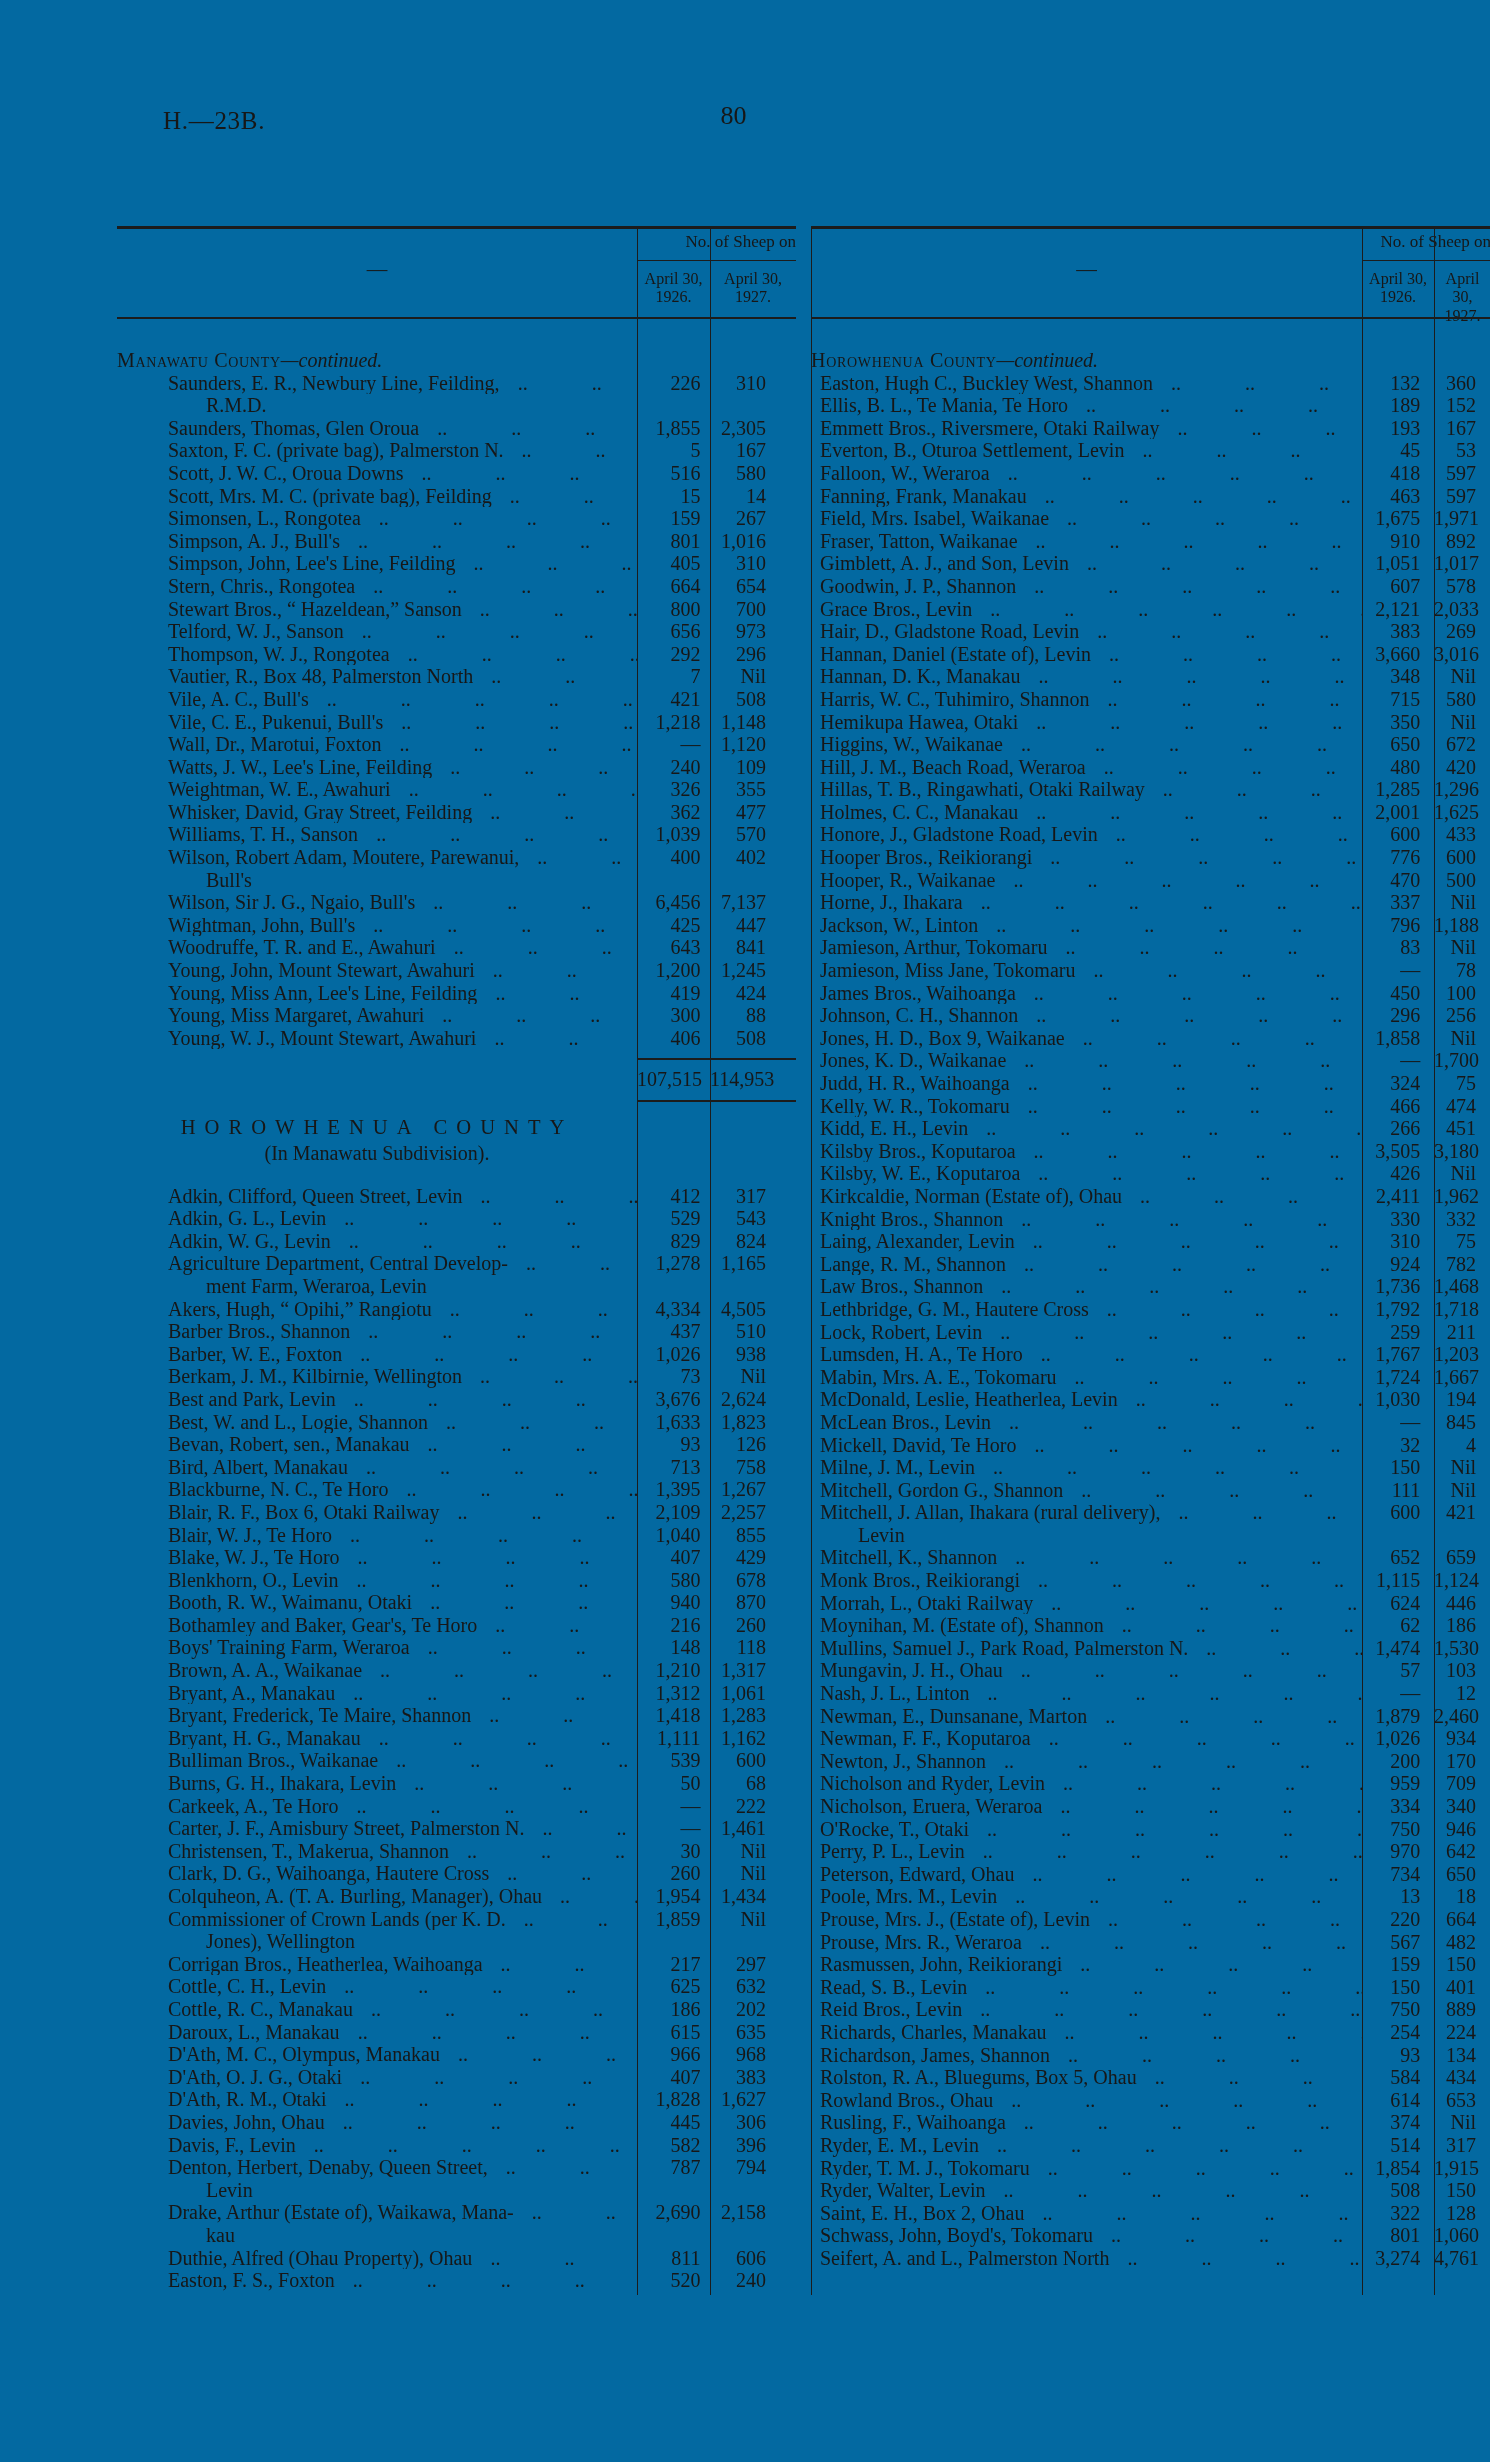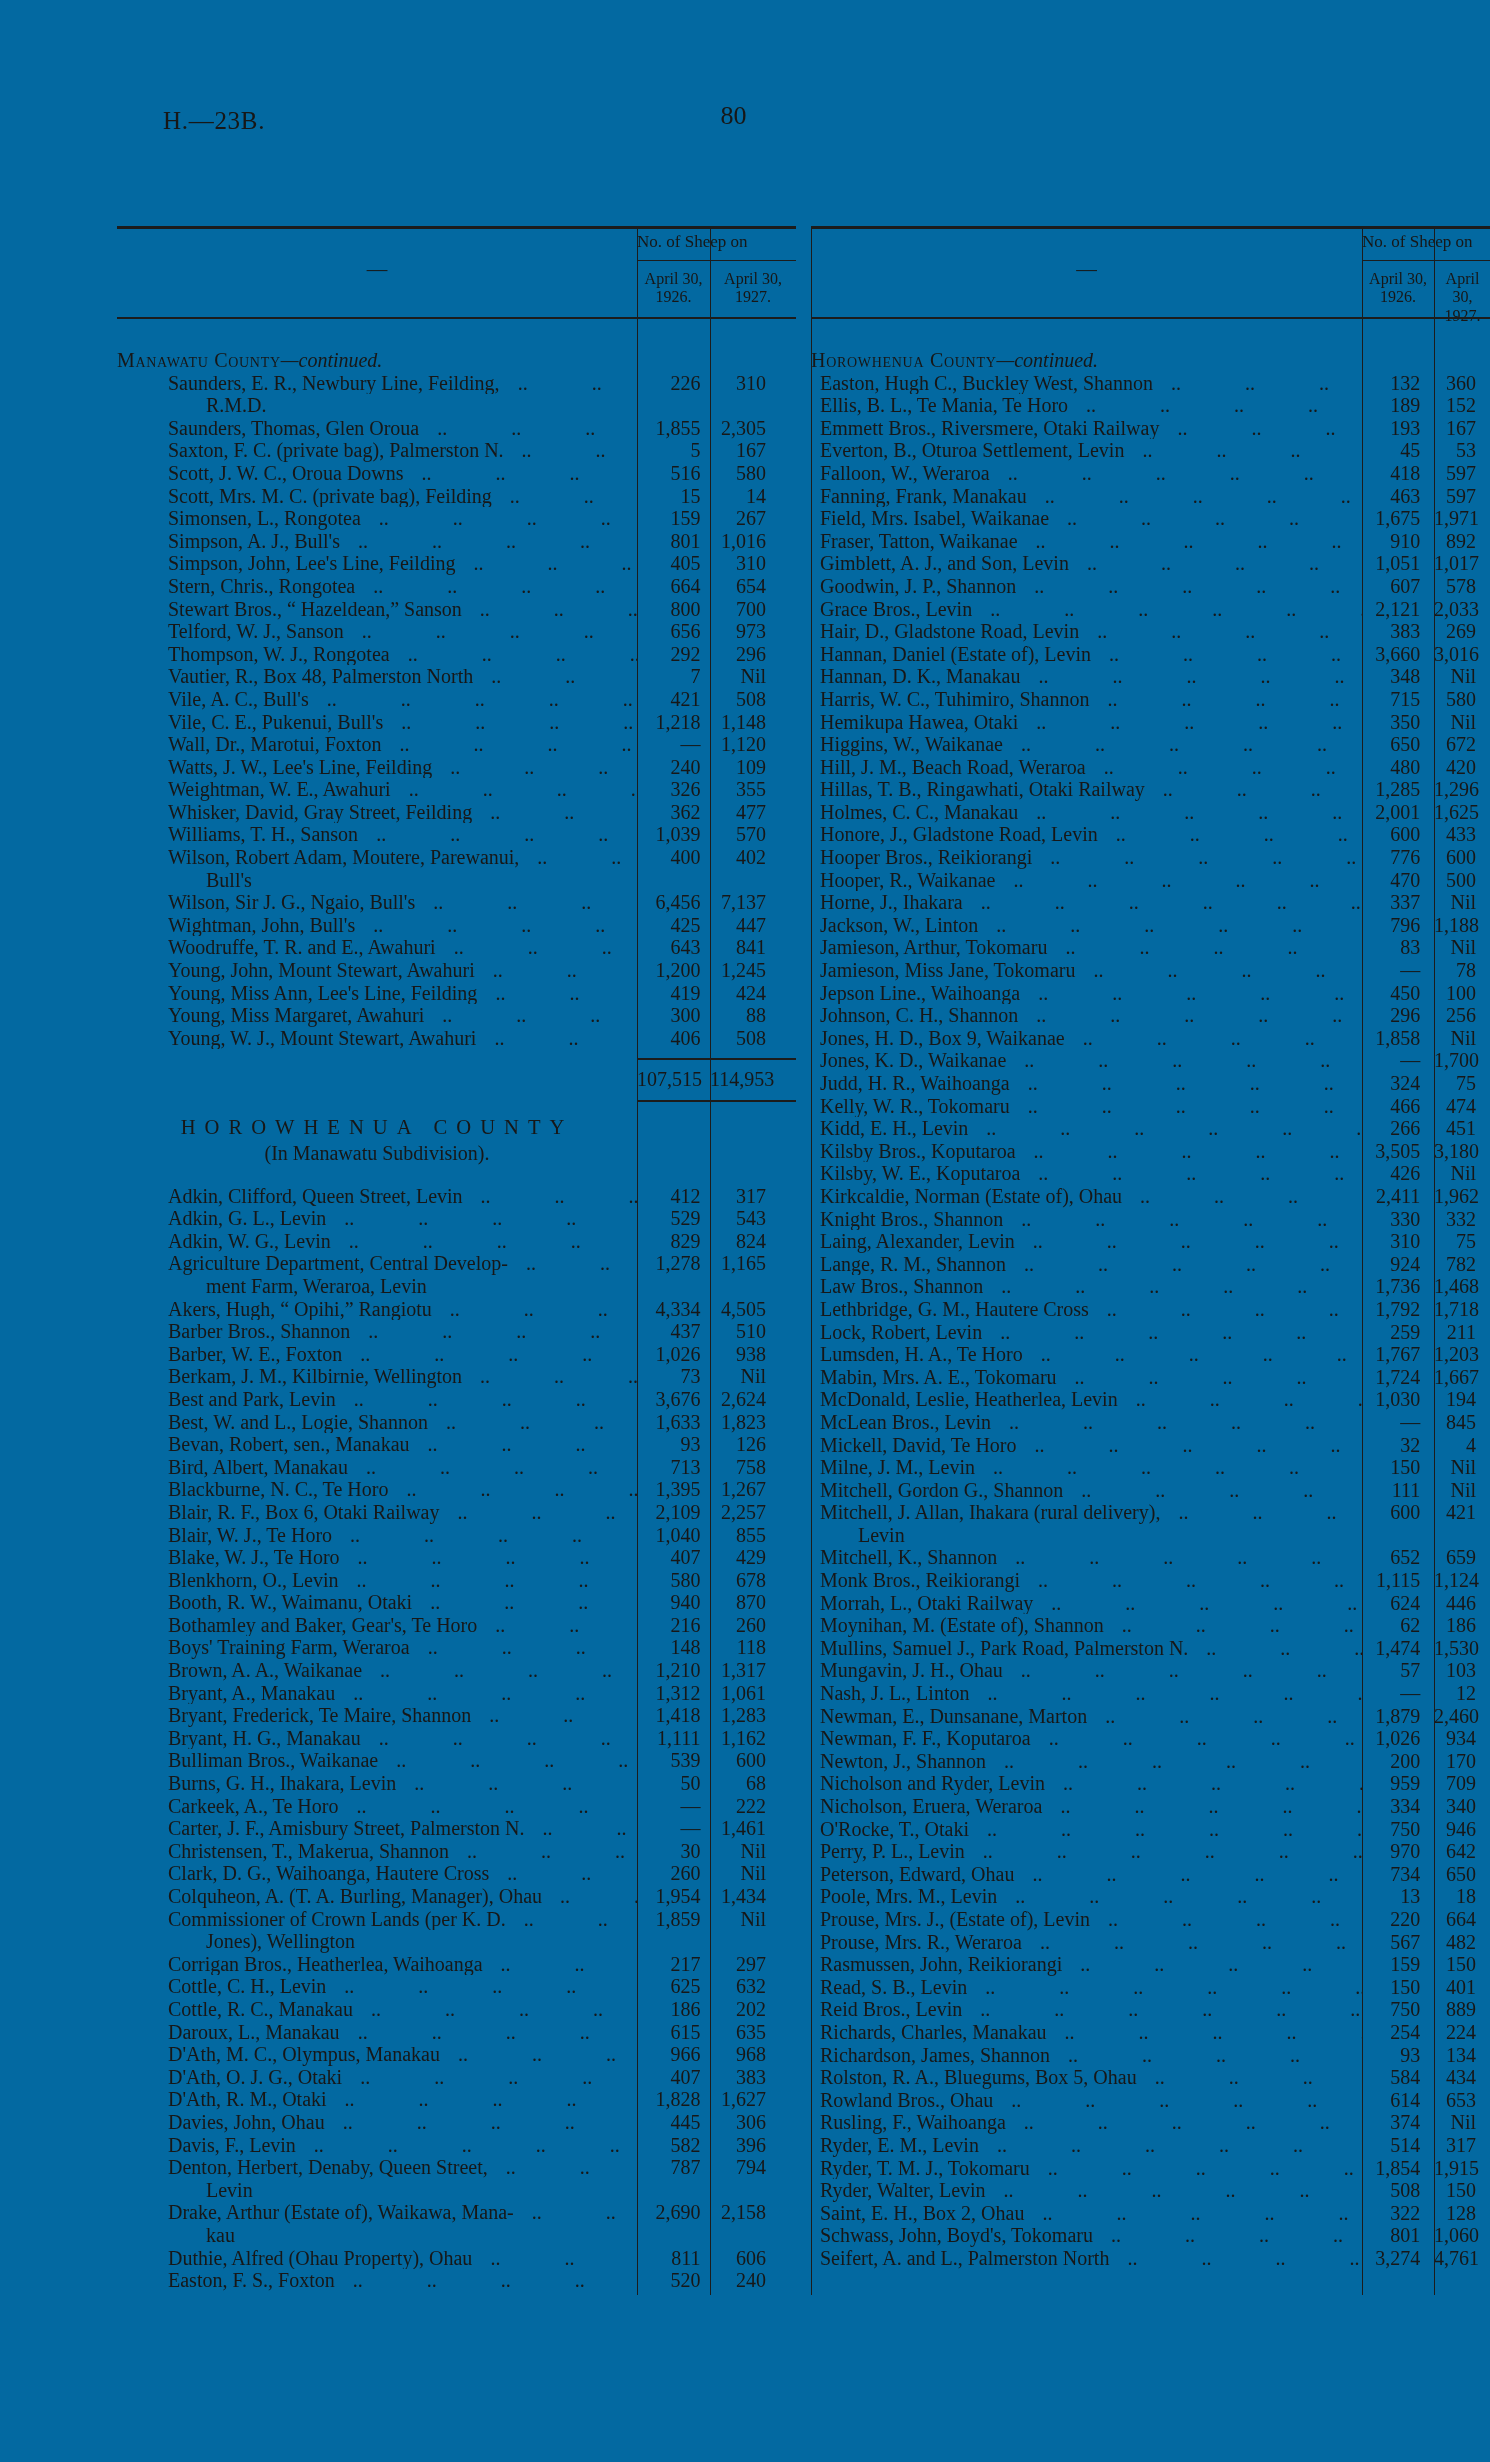--- a/index.html
+++ b/index.html
@@ -17,21 +17,21 @@
   .t.right{left:811px;width:680px;--d1:551px;--aw:72px;--bw:57px;--npad:9px;--apr:13.7px;--bpr:15px}
 
   .rule{position:absolute;left:0;right:0;background:#1c1c1c}
   .rule.top{top:0;height:3.4px}
   .rule.mid{top:91px;height:2.1px}
   .grouprule{position:absolute;top:34px;left:var(--d1);right:0;height:1.4px;background:#1c1c1c}
   .vline{position:absolute;top:0;bottom:0;width:1.4px;background:#1c1c1c}
   .v0{left:0}.v1{left:var(--d1)}.v2{left:calc(var(--d1) + var(--aw))}
 
   .th-dash{position:absolute;top:32px;left:0;width:var(--d1);text-align:center;font-size:20.6px}
-  .th-group{position:absolute;top:5.5px;left:var(--d1);right:0;text-align:left;font-size:17px}
+  .th-group{position:absolute;top:5.5px;left:var(--d1);right:0;text-align:right;font-size:17px}
   .th-years{position:absolute;top:38px;left:var(--d1);right:0;display:flex}
   .th-year{width:var(--aw);text-align:center;font-size:16px;line-height:18.5px;padding-top:5.5px}
   .th-year:last-child{flex:1}
 
   .tbody{position:absolute;top:93px;left:0;right:0;padding-top:30px}
   .r{display:flex;height:22.6px;line-height:22.6px;font-size:20px}
   .nm{flex:1;display:flex;overflow:hidden;padding-left:var(--npad);white-space:nowrap}
   .dots{flex:1;overflow:hidden;white-space:nowrap;word-spacing:59px;padding-left:18px}
   .ca{width:var(--aw);text-align:right;padding-right:var(--apr)}
   .cb{width:var(--bw);text-align:right;padding-right:var(--bpr)}
@@ -901,21 +901,21 @@
         <div class="r">
           <div class="nm">
             <span>Jamieson, Miss Jane, Tokomaru</span>
             <span class="dots">.. .. .. .. .. .. .. .. .. .. .. .. .. .. </span>
           </div>
           <div class="ca">—</div>
           <div class="cb">78</div>
         </div>
         <div class="r">
           <div class="nm">
-            <span>Jepson Line., Waihoanga</span>
+            <span>James Bros., Waihoanga</span>
             <span class="dots">.. .. .. .. .. .. .. .. .. .. .. .. .. .. </span>
           </div>
           <div class="ca">450</div>
           <div class="cb">100</div>
         </div>
         <div class="r">
           <div class="nm">
             <span>Johnson, C. H., Shannon</span>
             <span class="dots">.. .. .. .. .. .. .. .. .. .. .. .. .. .. </span>
           </div>

